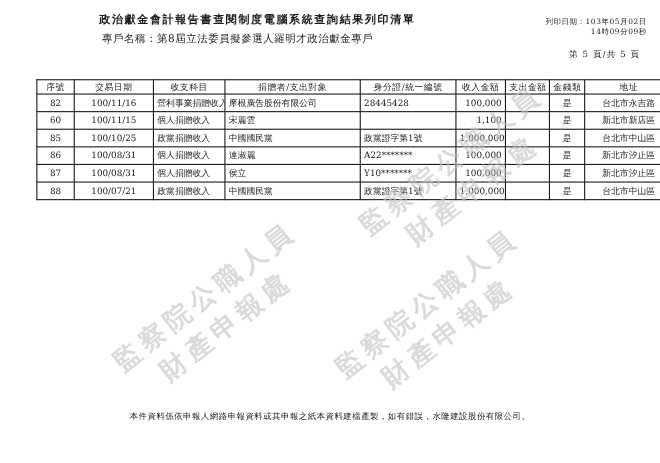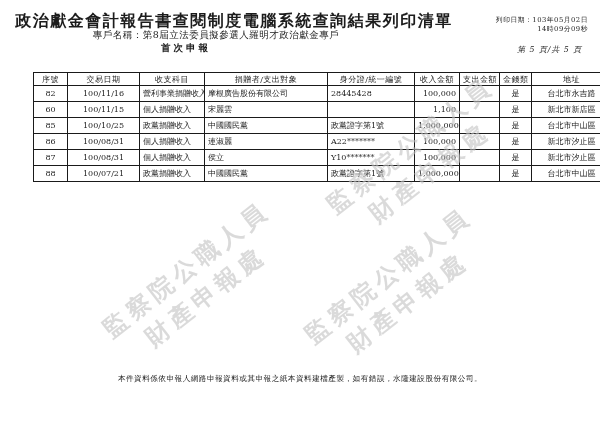--- a/index.html
+++ b/index.html
@@ -2,36 +2,36 @@
 <html><head>
 <meta charset="utf-8">
 <style>
   html,body{margin:0;padding:0;background:#fff;}
   .page{
     position:relative;width:600px;height:421px;background:#ffffff;overflow:hidden;
     font-family:"DejaVu Serif","Liberation Serif",serif;color:#1c1c1c;
   }
   .title{
     position:absolute;top:11px;left:0;width:78%;text-align:center;
-    font-size:16px;font-weight:bold;letter-spacing:1.5px;
+    font-size:10px;font-weight:bold;letter-spacing:1.5px;
   }
   .subtitle{
     position:absolute;top:29px;left:0;width:72%;text-align:center;
     font-size:9.5px;font-weight:normal;letter-spacing:0.5px;
   }
   .report-type{
     position:absolute;top:42px;left:0;width:62%;text-align:center;
     font-size:9.5px;font-weight:bold;letter-spacing:3px;
   }
   .print-block{
     position:absolute;top:16px;right:12px;text-align:right;
     font-size:6.8px;line-height:9px;letter-spacing:0.5px;
   }
   .page-info{
-    position:absolute;top:44px;right:18px;font-size:7.8px;letter-spacing:1px;font-style:italic;
+    position:absolute;top:44px;right:18px;font-size:7.8px;letter-spacing:1px;
   }
   table.report{
     position:absolute;left:14px;top:72px;width:578px;
     border-collapse:collapse;table-layout:fixed;margin-left:19px;
   }
   table.report th, table.report td{
     border:1px solid #1a1a1a;font-size:8px;font-weight:normal;
     padding:0 3px;height:15px;overflow:hidden;white-space:nowrap;
     font-family:"DejaVu Serif","Liberation Serif",serif;
   }
@@ -50,21 +50,20 @@
     font-size:7.6px;letter-spacing:0.5px;
   }
 </style>
 </head>
 <body>
 
 <div class="page">
 
   <div class="title">政治獻金會計報告書查閱制度電腦系統查詢結果列印清單</div>
   <div class="subtitle">專戶名稱：第8屆立法委員擬參選人羅明才政治獻金專戶</div>
-  <div class="report-type">首次申報</div>
 
   <div class="print-block">
     <div>列印日期：103年05月02日</div>
     <div>14時09分09秒</div>
   </div>
   <div class="page-info">第 5 頁/共 5 頁</div>
 
   <table class="report">
     <colgroup>
       <col style="width:34px">

